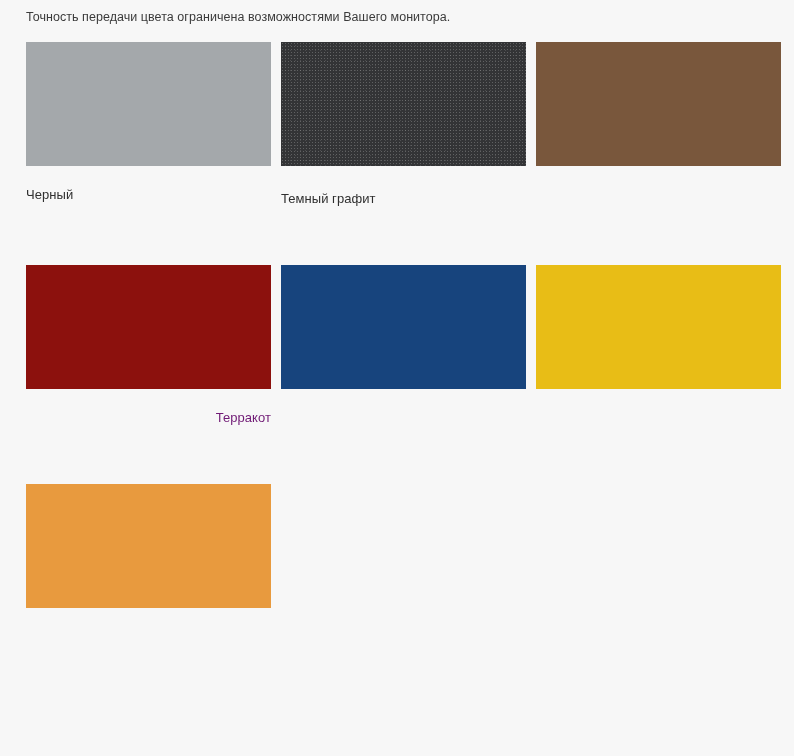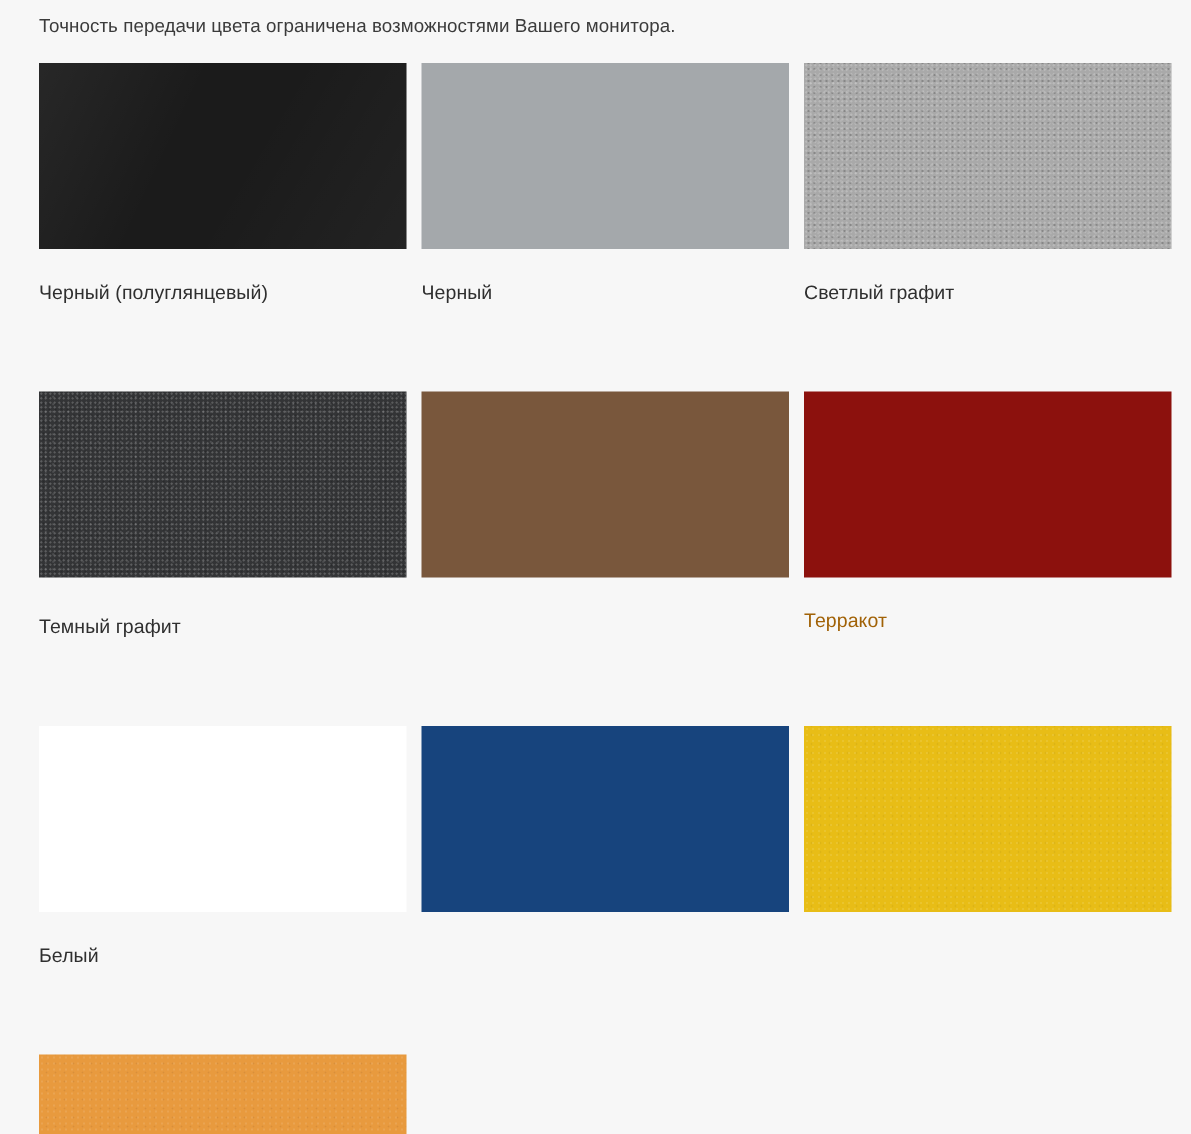--- a/index.html
+++ b/index.html
@@ -107,45 +107,33 @@
 </style>
 </head>
 <body style="background: rgb(247, 247, 247);">
 
 <div class="page">
 
   <div class="notice" style="color: rgb(59, 59, 59);">Точность передачи цвета ограничена возможностями Вашего монитора.</div>
 
   <div class="swatch-grid">
       <div class="swatch-cell">
-        <div class="swatch-chip tex-gloss" style="background-color: rgb(27, 27, 27);"></div>
-        <div class="swatch-label" style="color: rgb(47, 47, 47);">Черный (полуглянцевый)</div>
-      </div>
-      <div class="swatch-cell">
         <div class="swatch-chip " style="background-color: rgb(164, 168, 171);"></div>
         <div class="swatch-label" style="color: rgb(47, 47, 47);">Черный</div>
-      </div>
-      <div class="swatch-cell">
-        <div class="swatch-chip tex-speckle" style="background-color: rgb(169, 169, 169);"></div>
-        <div class="swatch-label" style="color: rgb(47, 47, 47);">Светлый графит</div>
       </div>
       <div class="swatch-cell">
         <div class="swatch-chip tex-speckle" style="background-color: rgb(51, 52, 54);"></div>
         <div class="swatch-label" style="color: rgb(47, 47, 47); margin-top: 25px;">Темный графит</div>
       </div>
       <div class="swatch-cell">
         <div class="swatch-chip " style="background-color: rgb(121, 87, 60);"></div>
       </div>
       <div class="swatch-cell">
         <div class="swatch-chip " style="background-color: rgb(140, 17, 13);"></div>
-        <div class="swatch-label" style="color: #a16207;">Терракот</div>
-      </div>
-      <div class="swatch-cell">
-        <div class="swatch-chip " style="background-color: rgb(255, 255, 255);"></div>
-        <div class="swatch-label" style="color: rgb(47, 47, 47);">Белый</div>
+        <div class="swatch-label" style="color: #701a75; text-align: right;">Терракот</div>
       </div>
       <div class="swatch-cell">
         <div class="swatch-chip " style="background-color: rgb(23, 68, 125);"></div>
       </div>
       <div class="swatch-cell">
         <div class="swatch-chip tex-fine" style="background-color: rgb(232, 189, 22);"></div>
       </div>
       <div class="swatch-cell">
         <div class="swatch-chip tex-fine" style="background-color: rgb(232, 154, 62);"></div>
       </div>

